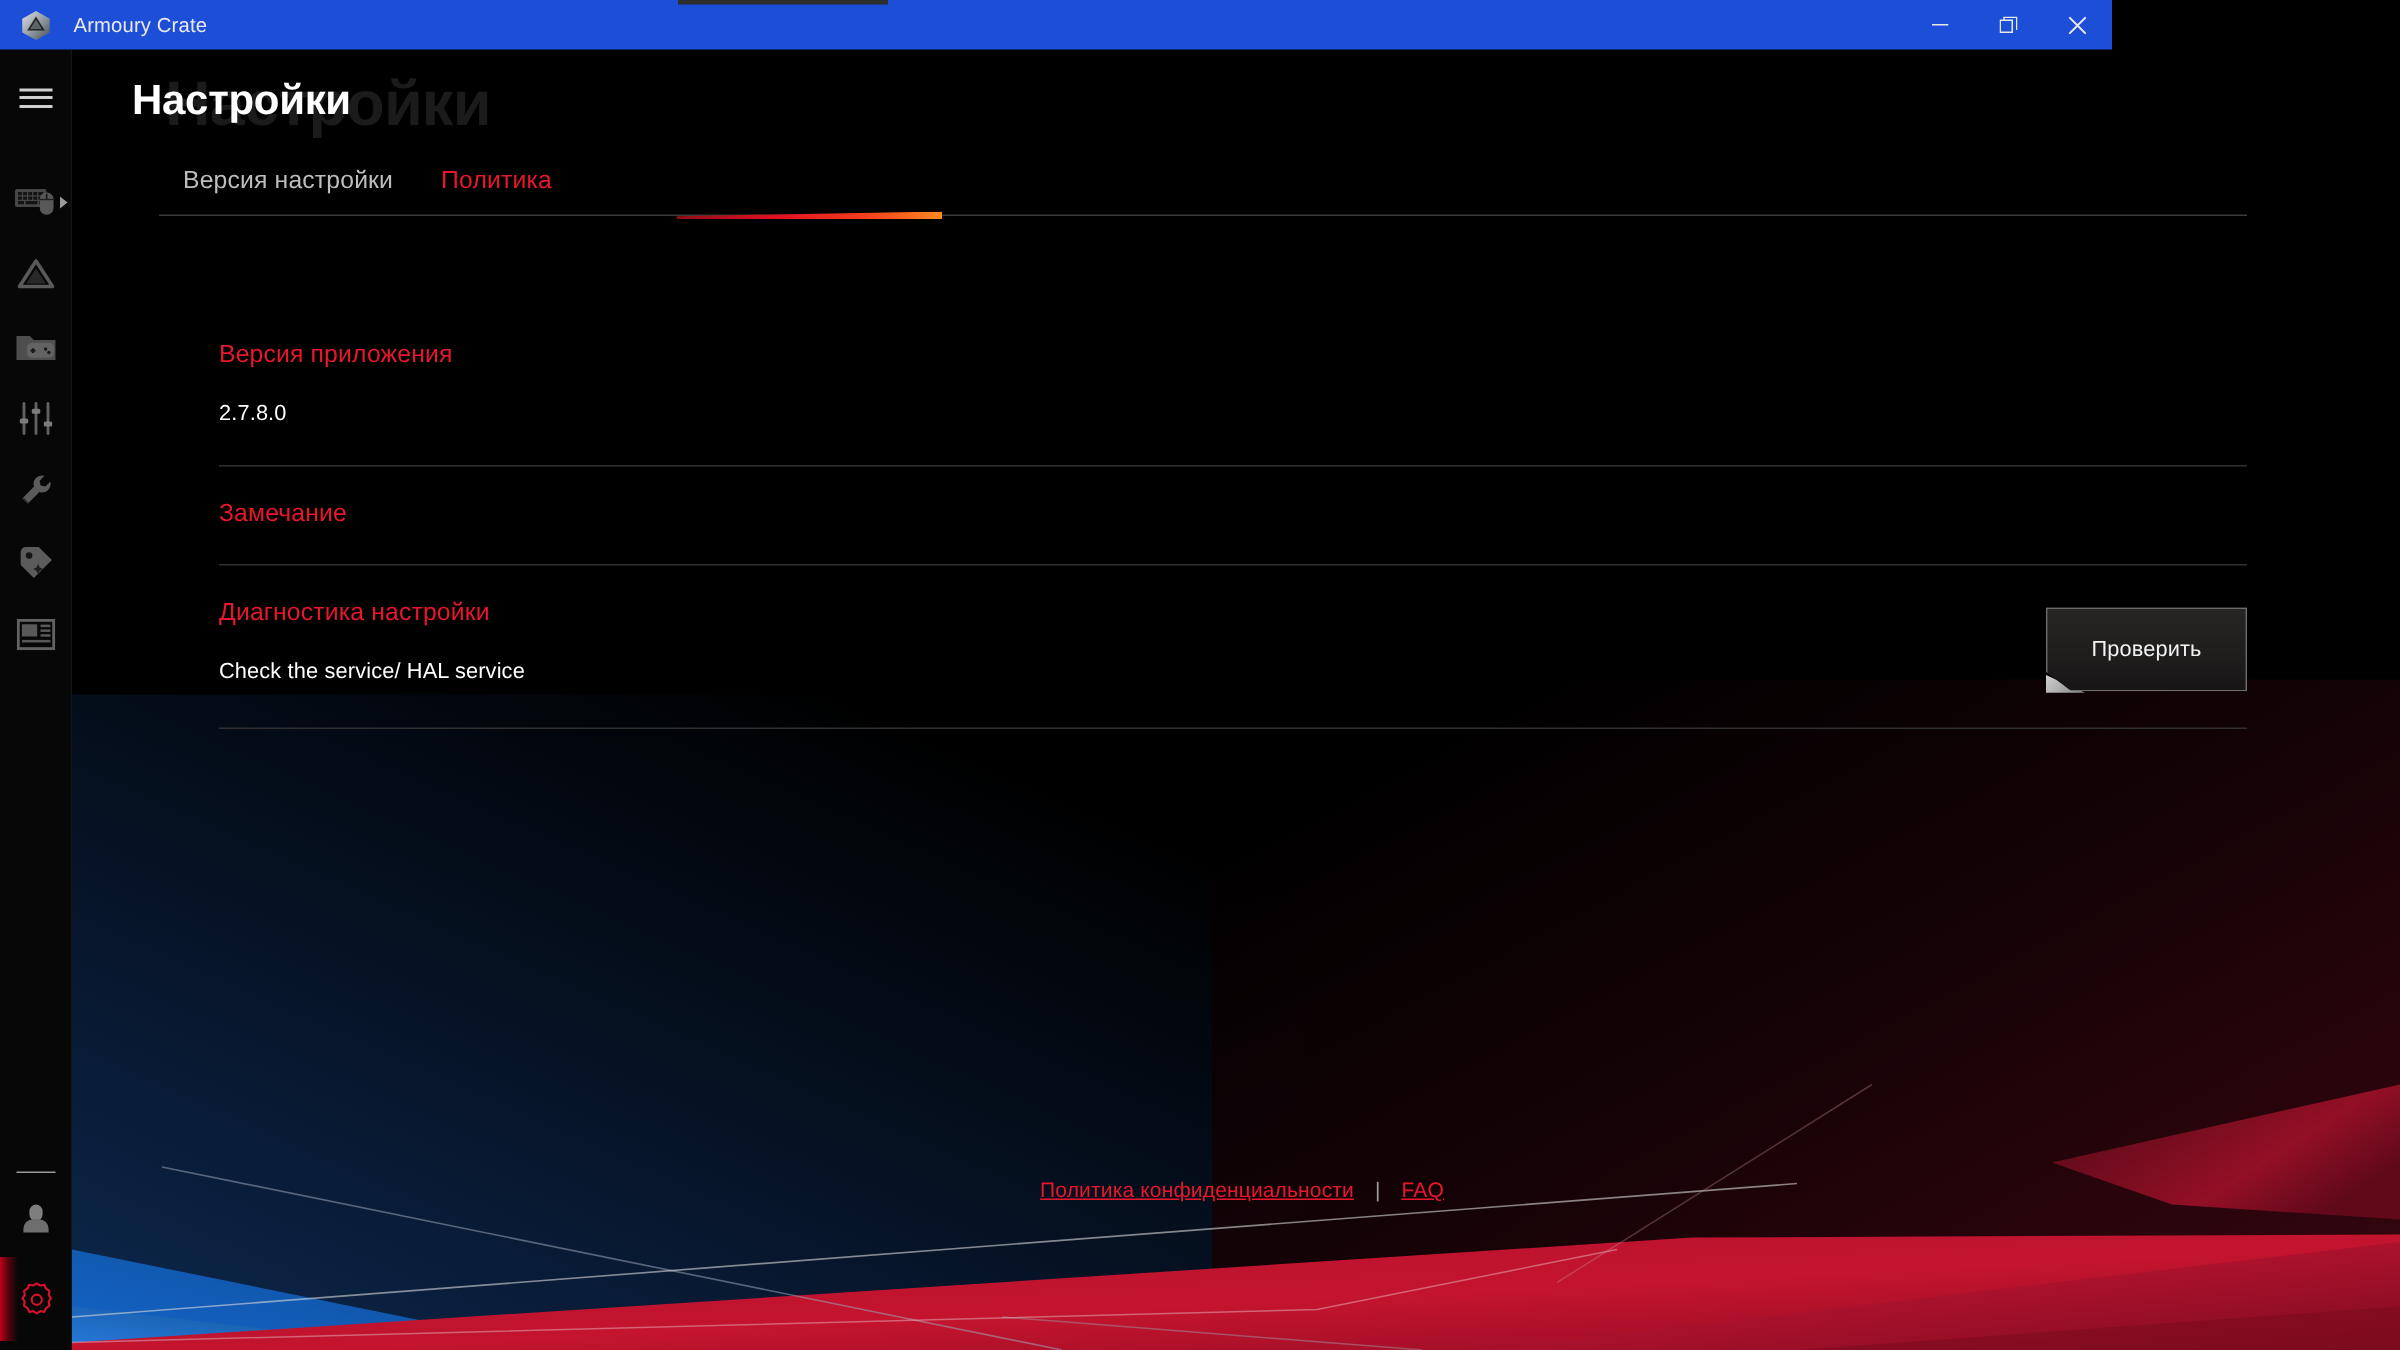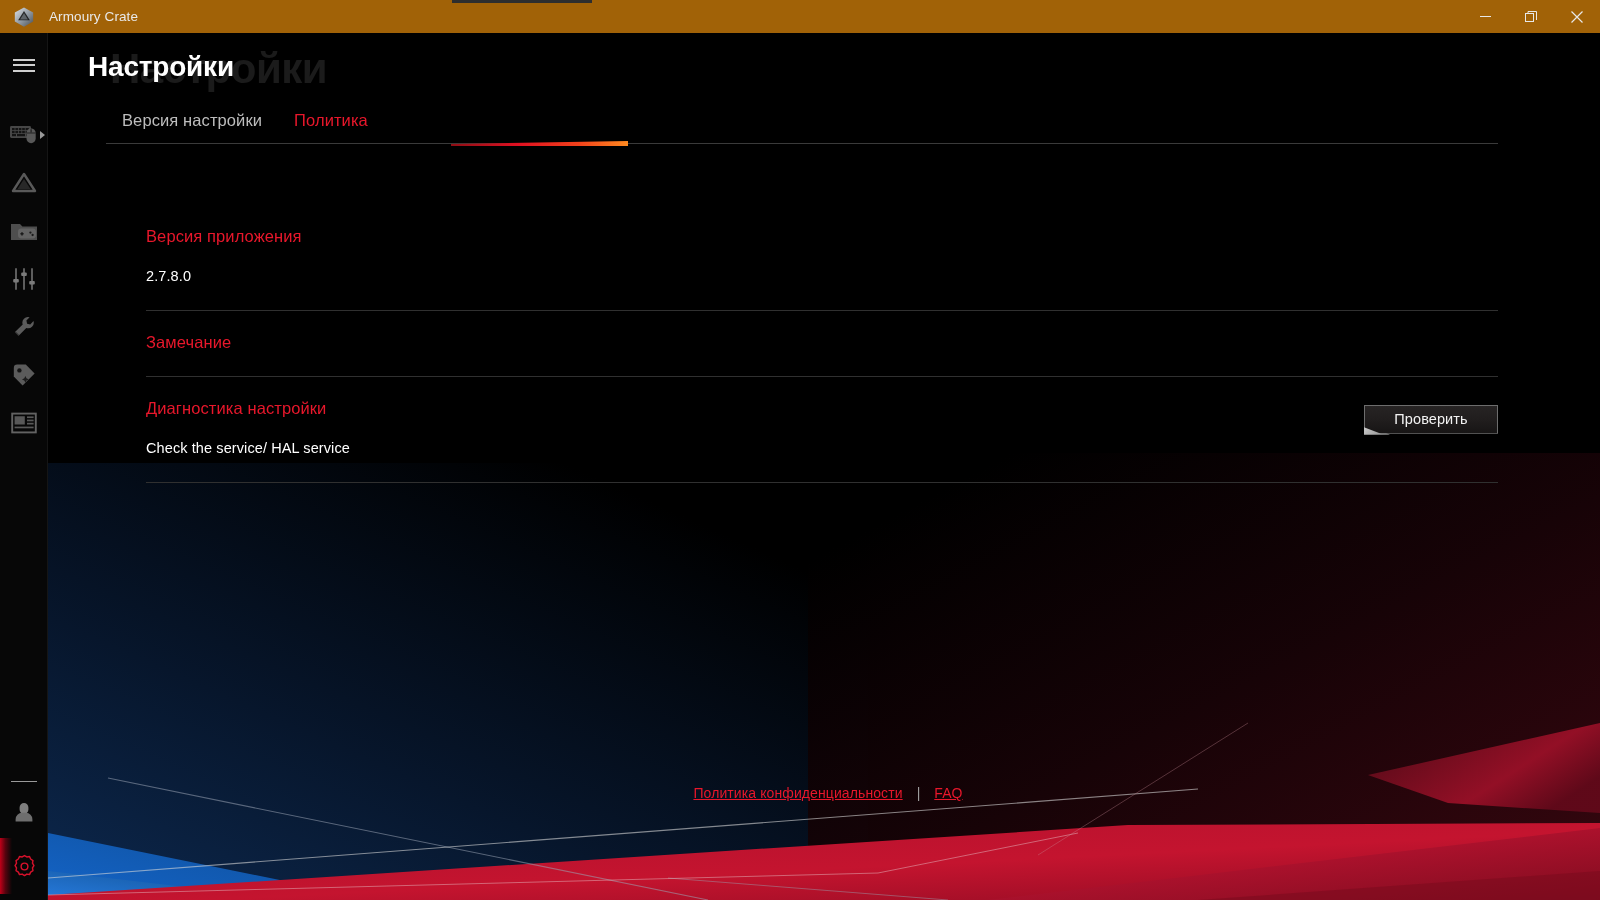--- a/index.html
+++ b/index.html
@@ -5,22 +5,22 @@
   * { margin:0; padding:0; box-sizing:border-box; }
   html,body { width:1600px; height:900px; overflow:hidden; background:#000; }
   body {
     font-family:"Liberation Sans", sans-serif;
     color:#e6e6e6;
     -webkit-font-smoothing:antialiased;
   }
 
   
   #titlebar{
-    position:absolute; top:0; left:0; width:1600px; height:33px;
-    background:#a16207; display:flex; align-items:center; z-index:40;
+    position:absolute; top:0; left:0; width:1408px; height:33px;
+    background:#1d4ed8; display:flex; align-items:center; z-index:40;
   }
   #titlebar .tb-accent{
     position:absolute; top:0; left:452px; width:140px; height:3px;
     background:#2e2e2e;
   }
   #app-logo{
     width:48px; height:33px; display:flex; align-items:center; justify-content:center;
   }
   #app-logo svg{ display:block; }
   #app-title{
@@ -111,21 +111,21 @@
   .sec-title{
     font-size:16.5px; color:#e8172b; letter-spacing:.1px; margin-bottom:21px;
   }
   .sec-body{ display:flex; align-items:flex-start; justify-content:space-between; }
   .sec-text{ font-size:14.5px; color:#ffffff; letter-spacing:.1px; line-height:1.3; }
   .sec-rule{ height:1px; background:#303030; margin-top:24px; }
 
   
   .btn-wrap{ position:relative; margin-top:-34px; }
   .btn{
-    position:relative; width:134px; height:29px;
+    position:relative; width:134px; height:56px;
     display:flex; align-items:center; justify-content:center;
     font-size:14.5px; color:#f2f2f2; letter-spacing:.1px; cursor:default;
     background:linear-gradient(180deg,#272424 0%,#201d1d 55%,#171515 100%);
     border:1px solid #6d6d6d;
     clip-path:polygon(0 0,100% 0,100% 100%,17px 100%,0 77%);
     z-index:2;
   }
   .btn-corner{
     position:absolute; left:0; bottom:-1px; width:28px; height:16px;
     background:linear-gradient(135deg,#d9d9d9 0%,#a9a9a9 55%,#7c7c7c 100%);

